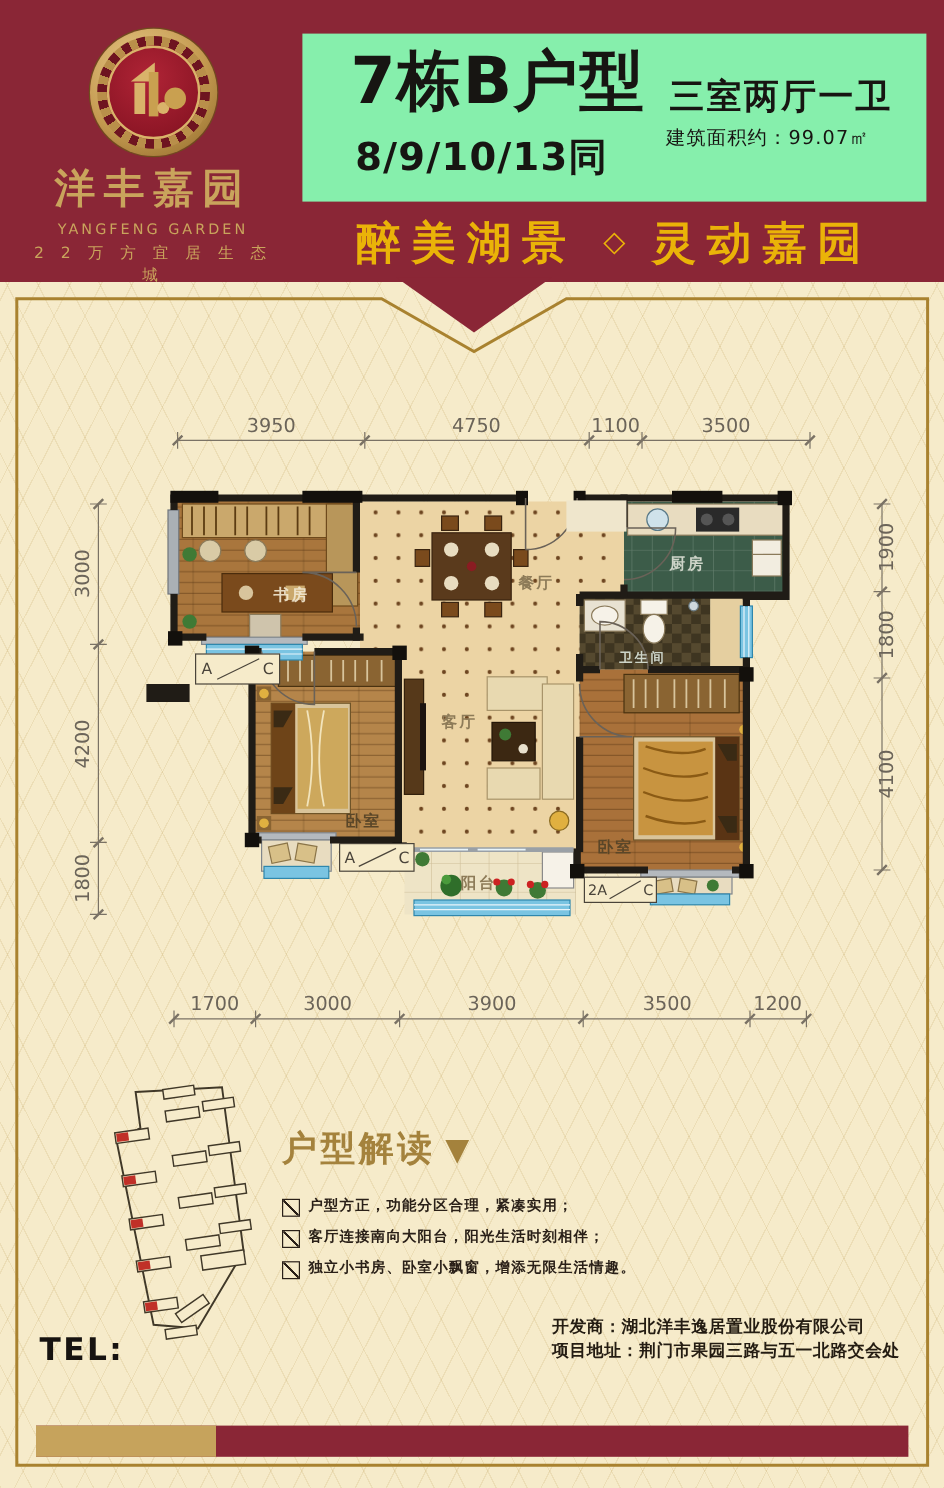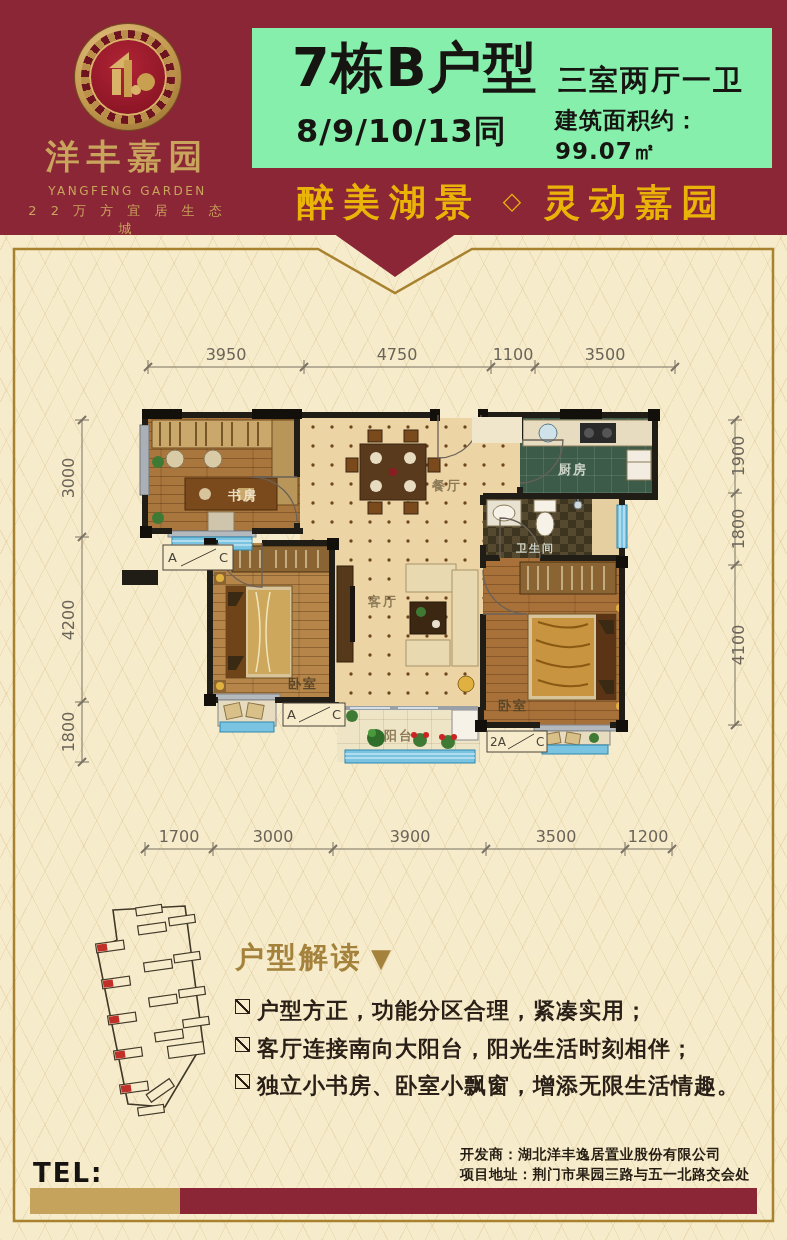--- a/index.html
+++ b/index.html
@@ -21,37 +21,37 @@
   .medallion .core{position:absolute;left:14px;top:14px;width:78px;height:78px;border-radius:50%;
     background:radial-gradient(circle at 45% 35%,#b02436,#8e1626 70%,#6f0f1c);box-shadow:inset 0 0 0 2px #d9b36a;}
   .medallion svg{position:absolute;left:14px;top:14px;}
   .logo-cn{font-size:34px;font-weight:bold;color:#c9a45c;letter-spacing:7px;margin-top:0;}
   .logo-en{font-size:12px;color:#c9a45c;letter-spacing:2.5px;margin-top:4px;}
   .logo-tag{font-size:13px;color:#c9a45c;letter-spacing:5px;margin-top:4px;}
   .title-box{position:absolute;left:252px;top:28px;width:520px;height:140px;background:#86efac;color:#171512;}
   .unit-title{position:absolute;left:40px;top:4px;font-size:54px;font-weight:bold;letter-spacing:1px;}
   .unit-note{position:absolute;left:44px;top:82px;font-size:32px;font-weight:bold;letter-spacing:1px;}
   .layout-type{position:absolute;left:306px;top:33px;font-size:29px;font-weight:bold;letter-spacing:2px;}
-  .area-label{position:absolute;left:303px;top:77px;font-size:23px;font-weight:bold;letter-spacing:1px;}
+  .area-label{position:absolute;left:303px;top:77px;font-size:16px;font-weight:normal;letter-spacing:1px;}
   .slogan{position:absolute;left:252px;top:178px;width:520px;text-align:center;color:#eab308;
     font-family:"DejaVu Serif","Liberation Serif",serif;font-size:37px;font-weight:bold;letter-spacing:9px;white-space:nowrap;}
   .slogan .div{font-size:24px;vertical-align:6px;letter-spacing:0;}
   
   .gfx{position:absolute;left:0;top:0;z-index:2;}
   
   .analysis{position:absolute;left:235px;top:938px;width:530px;z-index:3;}
   .analysis-title{font-size:29px;font-weight:bold;color:#a4823c;letter-spacing:3px;}
   .analysis-title .tri{color:#a4823c;font-size:26px;margin-left:8px;}
   .bullets{margin-top:18px;}
   .bullet{display:flex;align-items:flex-start;margin-bottom:8px;}
   .bullet-icon{flex:0 0 13px;height:13px;margin:3px 7px 0 0;border:1.5px solid #2a2018;
     background:linear-gradient(45deg, transparent 45%, #2a2018 45%, #2a2018 55%, transparent 55%);}
-  .bullet-text{font-size:22px;font-weight:bold;color:#2a2018;letter-spacing:1px;line-height:1.35;}
+  .bullet-text{font-size:12px;font-weight:bold;color:#2a2018;letter-spacing:1px;line-height:1.35;}
   
-  .contact{position:absolute;left:0;top:1132px;width:787px;height:70px;z-index:3;}
+  .contact{position:absolute;left:0;top:1084px;width:787px;height:70px;z-index:3;}
   .tel-label{position:absolute;left:33px;top:26px;font-size:26px;font-weight:bold;color:#171310;letter-spacing:2px;}
   .tel-number{position:absolute;left:106px;top:0px;font-size:47px;font-weight:bold;font-style:italic;
     font-family:"DejaVu Serif","Liberation Serif",serif;color:#171310;letter-spacing:2px;}
   .dev-block{position:absolute;left:460px;top:12px;width:300px;font-size:14px;font-weight:bold;color:#241c12;line-height:1.45;letter-spacing:.5px;}
   .bottom-bar{position:absolute;left:30px;top:1188px;width:727px;height:26px;background:#8a2636;z-index:3;}
   .bottom-bar .gold-seg{position:absolute;left:0;top:0;width:150px;height:26px;background:#c6a35c;}
 </style>
 </head>
 <body>
 

